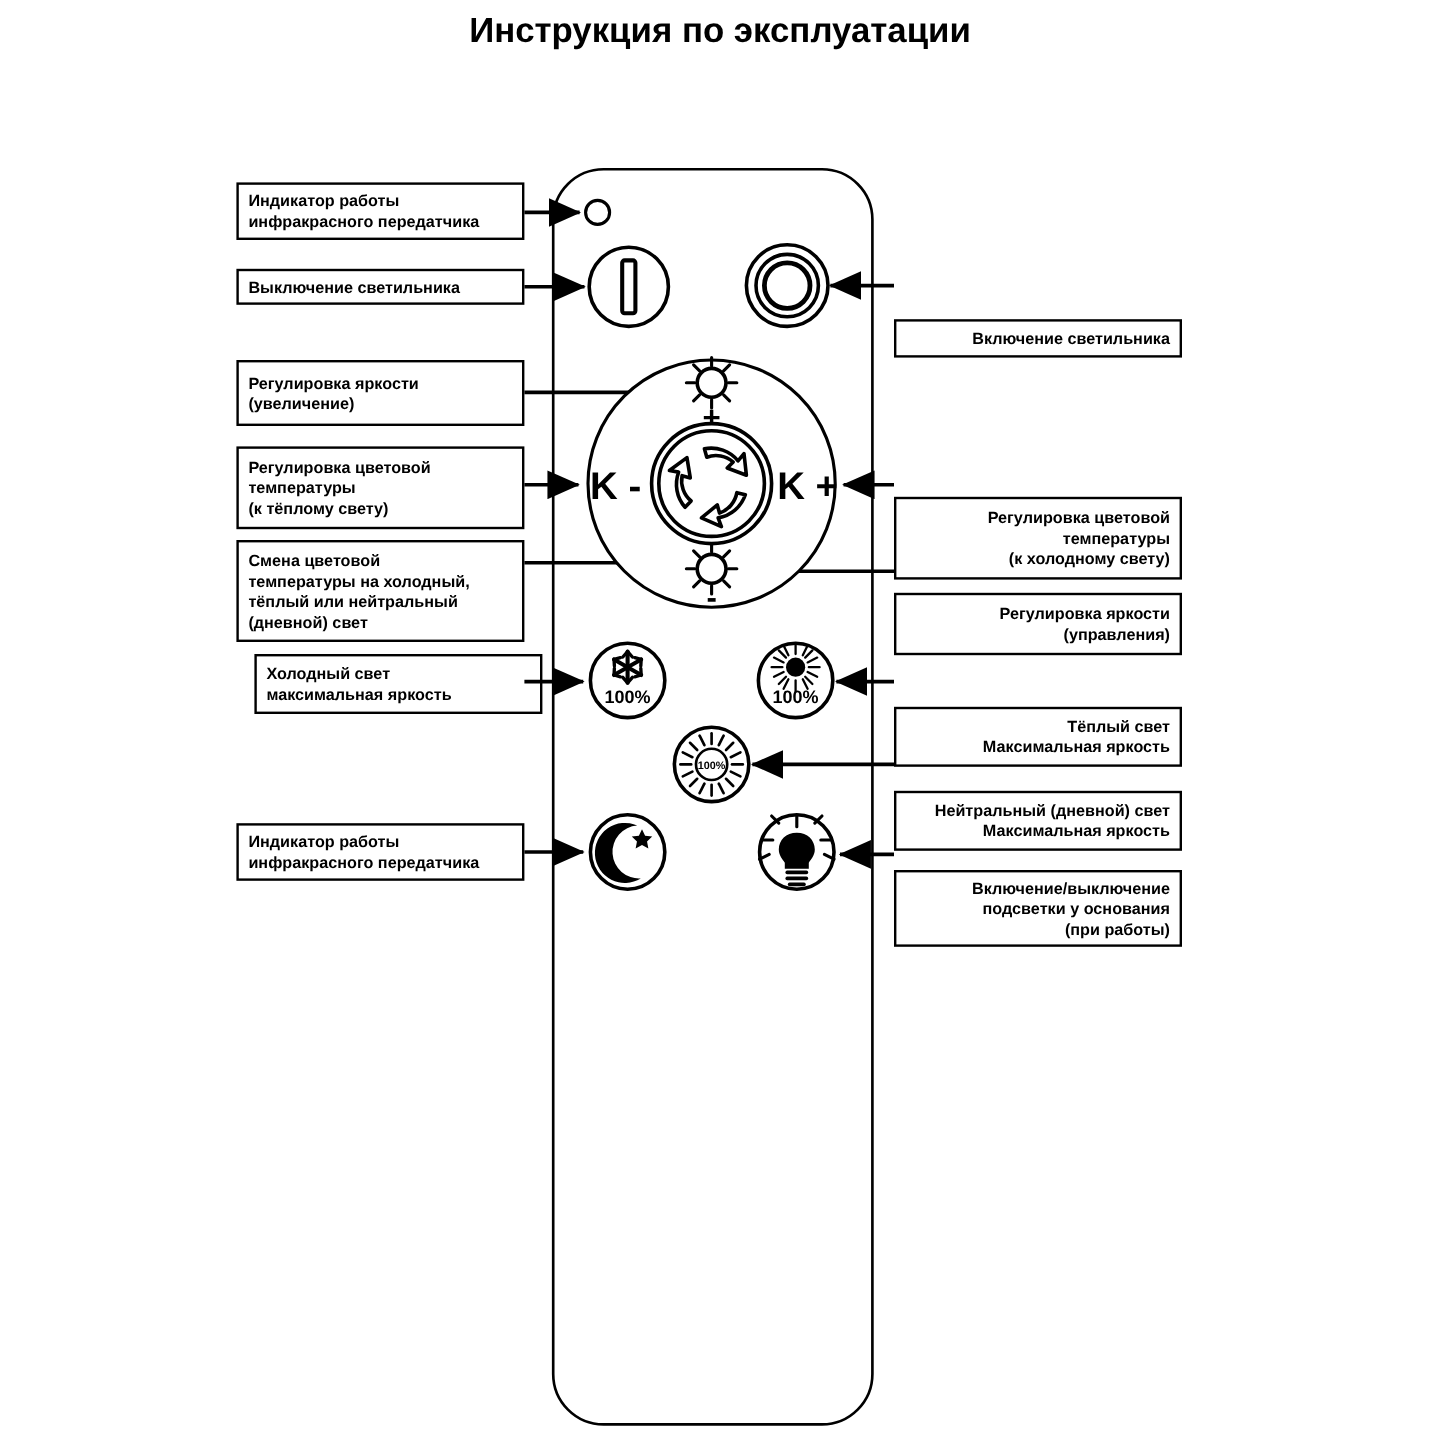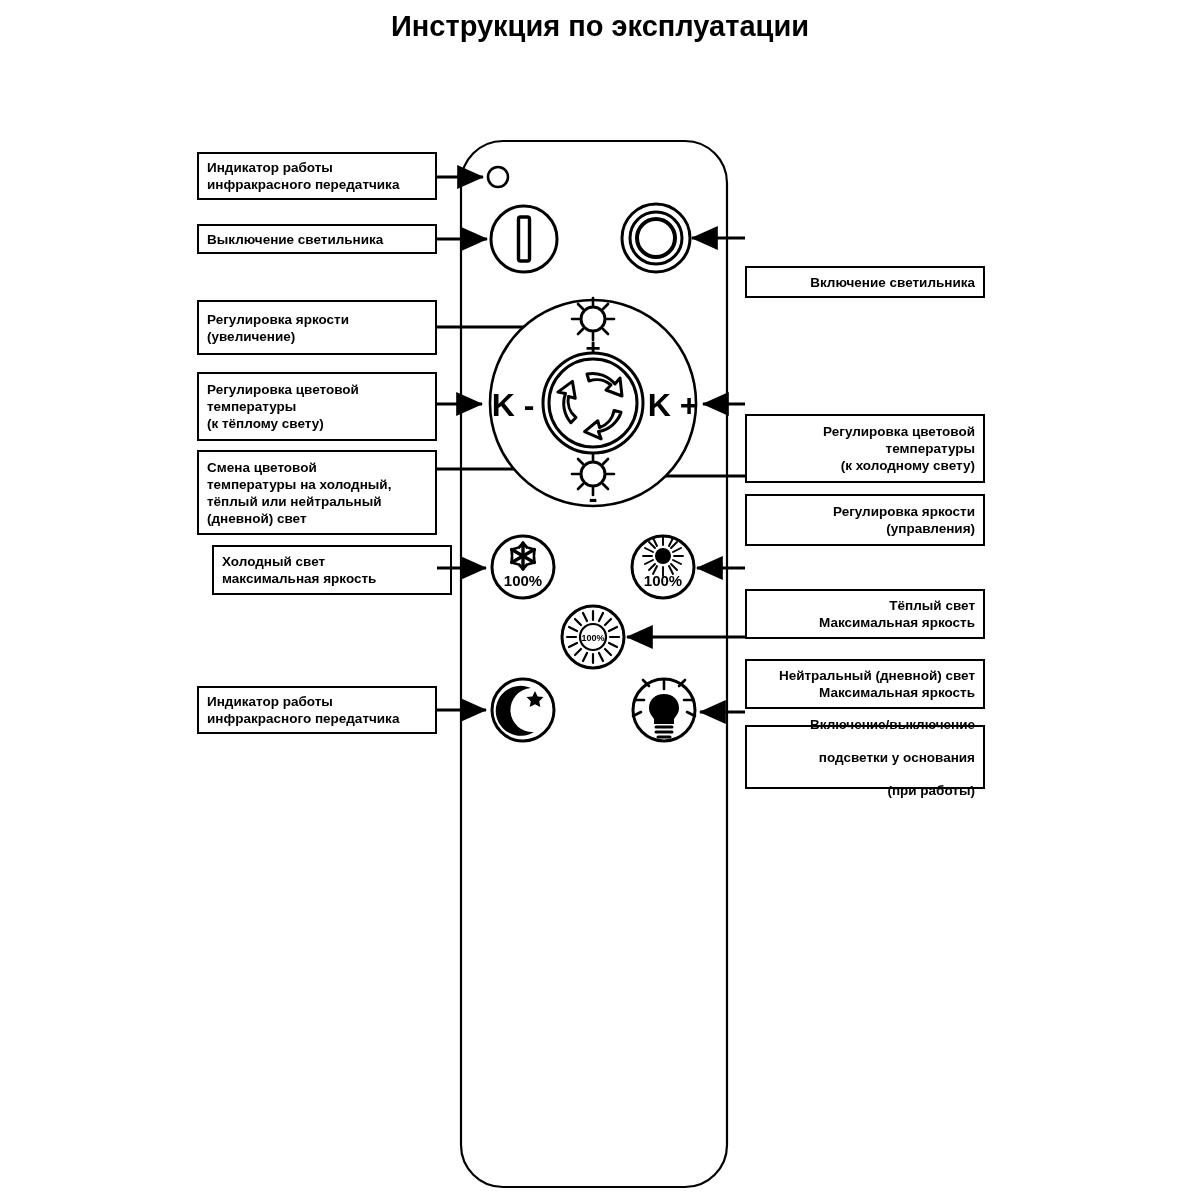--- a/index.html
+++ b/index.html
@@ -89,21 +89,21 @@
   <div class="callout right" style="left:745px;top:545px;width:240px;height:50px;">
     <span>Тёплый свет</span>
     <span>Максимальная яркость</span>
   </div>
 
   <div class="callout right" style="left:745px;top:615px;width:240px;height:50px;">
     <span>Нейтральный (дневной) свет</span>
     <span>Максимальная яркость</span>
   </div>
 
-  <div class="callout right" style="left:745px;top:681px;width:240px;height:64px;gap:16px;">
+  <div class="callout right" style="left:745px;top:681px;width:240px;height:64px;">
     <span>Включение/выключение</span>
     <span>подсветки у основания</span>
     <span>(при работы)</span>
   </div>
 
   <svg class="overlay" viewBox="0 0 1200 1200" xmlns="http://www.w3.org/2000/svg">
     <defs>
       <marker id="ar" markerWidth="9" markerHeight="8" refX="8.6" refY="4" orient="auto" markerUnits="strokeWidth">
         <path d="M0,0 L9,4 L0,8 z" fill="#000"></path>
       </marker>

